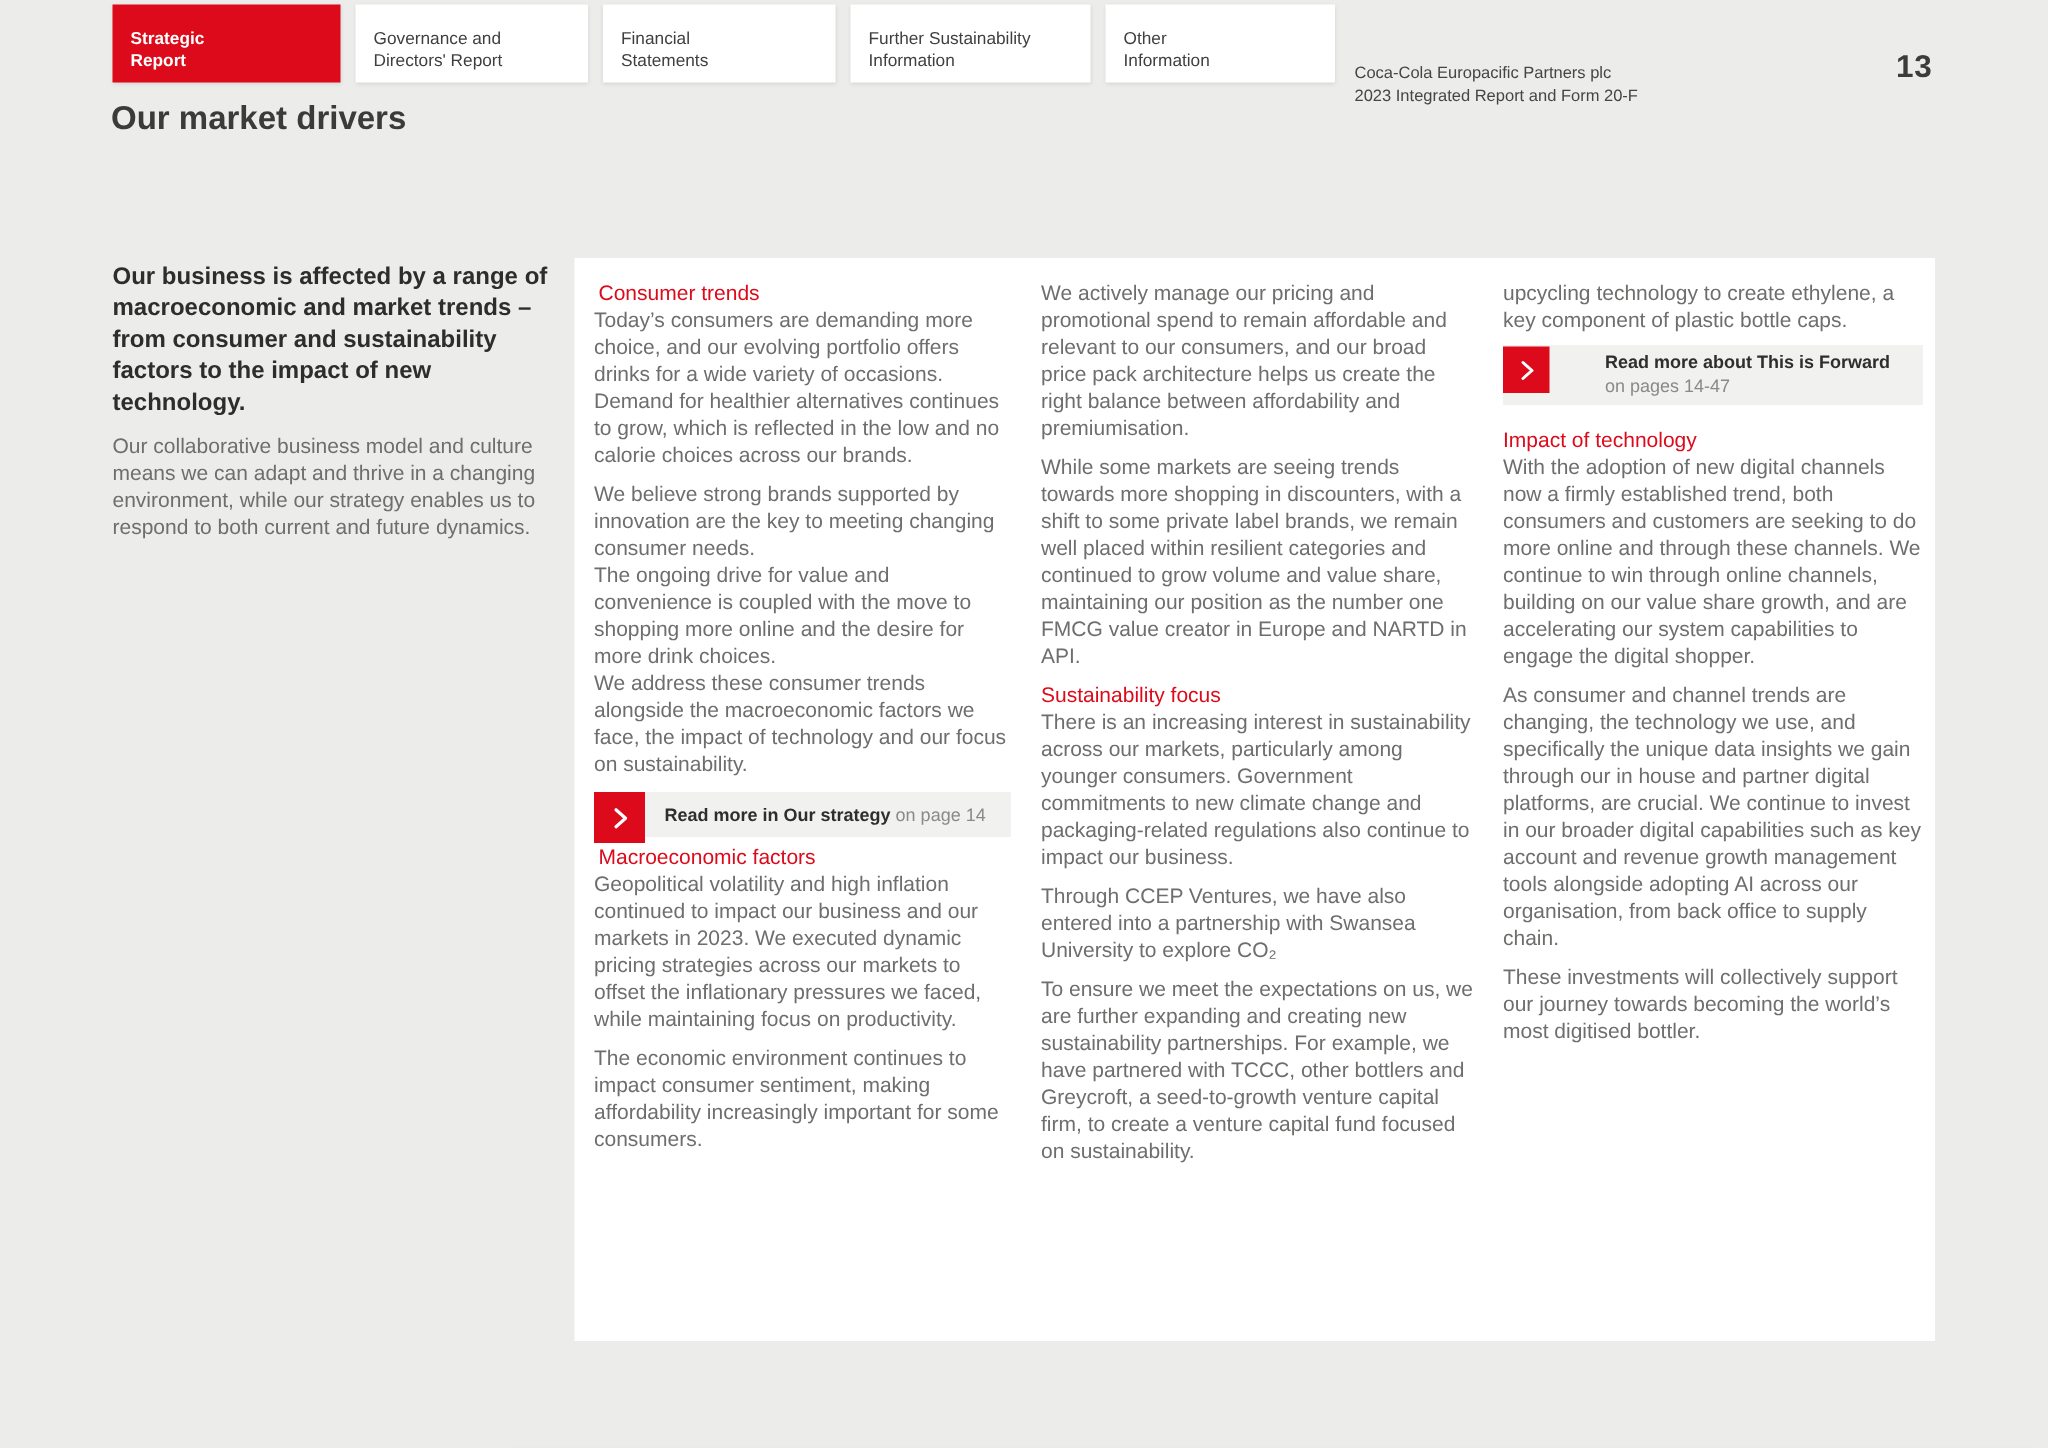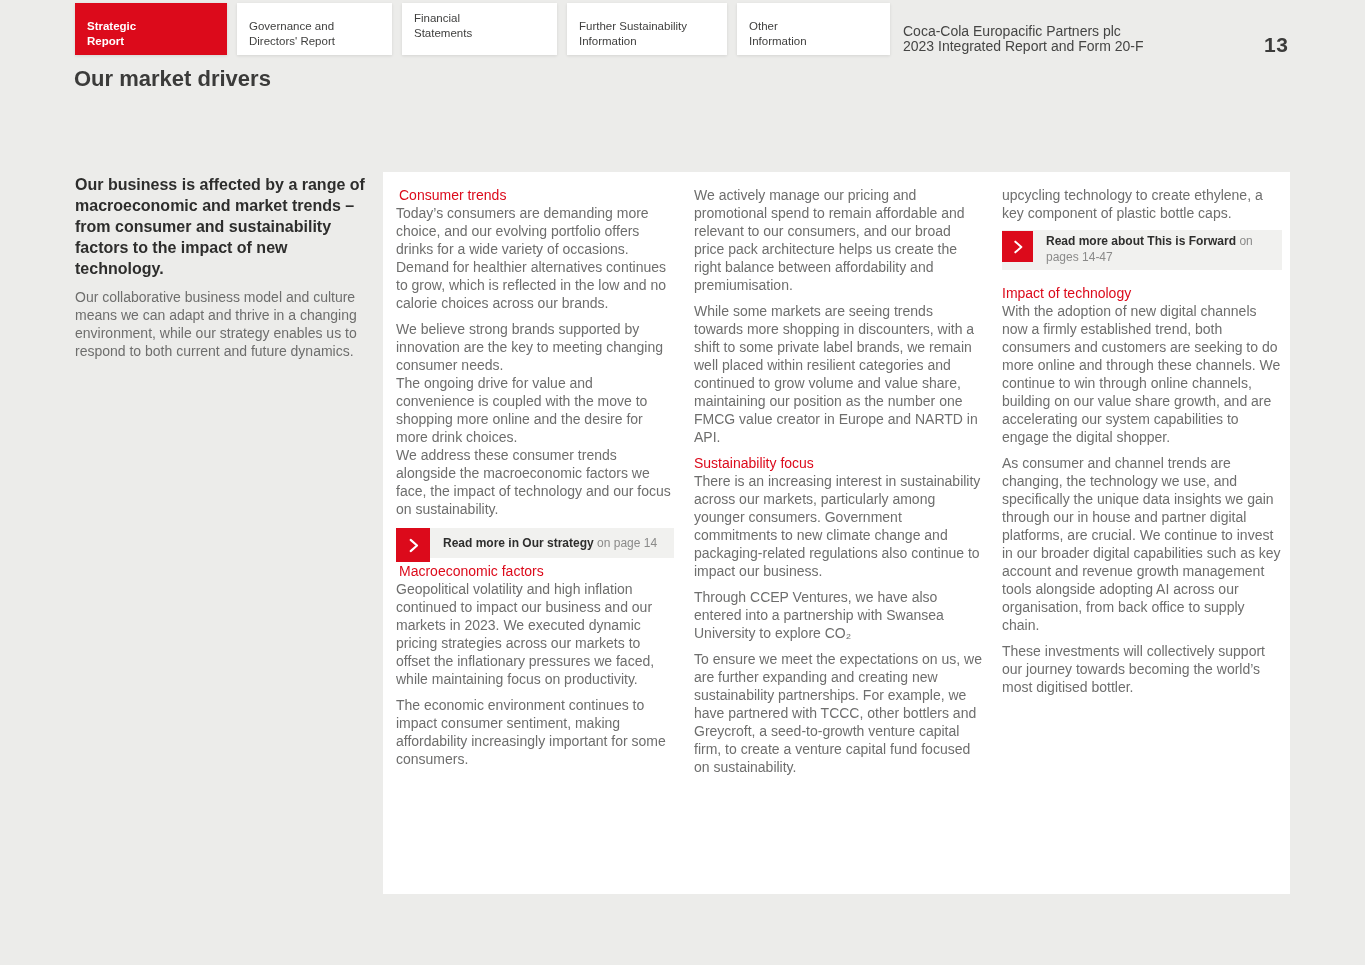--- a/index.html
+++ b/index.html
@@ -24,26 +24,26 @@
     padding: 0 8px 7px 12px;
     box-shadow: 0 1px 3px rgba(0,0,0,0.10);
     cursor: pointer;
   }
   .tab span {
     font-size: 11.5px; line-height: 14.5px;
     color: #3f3f3e; white-space: pre-line;
   }
   .tab.active { background: #dc0a1b; }
   .tab.active span { color: #ffffff; font-weight: bold; }
-  .tab-w1 { width: 152px; } .tab-w2 { width: 155px; } .tab-w3 { width: 155px; align-items: center; }
+  .tab-w1 { width: 152px; } .tab-w2 { width: 155px; } .tab-w3 { width: 155px; }
   .tab-w4 { width: 160px; } .tab-w5 { width: 153px; }
 
   .doc-info {
-    position: absolute; left: 903px; top: 24px;
-    font-size: 14px; line-height: 14.5px; color: #454544;
+    position: absolute; left: 903px; top: 42px;
+    font-size: 11px; line-height: 14.5px; color: #454544;
   }
   .page-num {
     position: absolute; left: 1264px; top: 33px;
     font-size: 21px; font-weight: bold; color: #3c3c3b;
     letter-spacing: 0.5px;
   }
 
   
   .title {
     position: absolute; left: 74px; top: 66px;
@@ -89,21 +89,21 @@
   .readmore .arrow-box {
     position: absolute; left: 0; top: 0;
     background: #dc0a1b;
     display: flex; align-items: center; justify-content: center;
   }
   .rm-text { display: block; font-size: 12px; color: #8a8a89; }
   .rm-text b { color: #2e2e2d; }
   .rm-1 { height: 30px; margin: 10px 0 4px; }
   .rm-1 .arrow-box { width: 34px; height: 34px; }
   .rm-1 .rm-text { line-height: 30px; padding-left: 47px; white-space: nowrap; }
-  .rm-2 { min-height: 33px; margin: 8px 0 14px; padding: 4px 6px 5px 44px; }
+  .rm-2 { min-height: 33px; margin: 8px 0 14px; padding: 4px 6px 5px 68px; }
   .rm-2 .arrow-box { width: 31px; height: 31px; top: 1px; }
   .rm-2 .rm-text { line-height: 15.5px; }
 </style>
 </head>
 <body>
 
 <div class="page">
 
   <nav class="tabs">
     <div class="tab active tab-w1">

